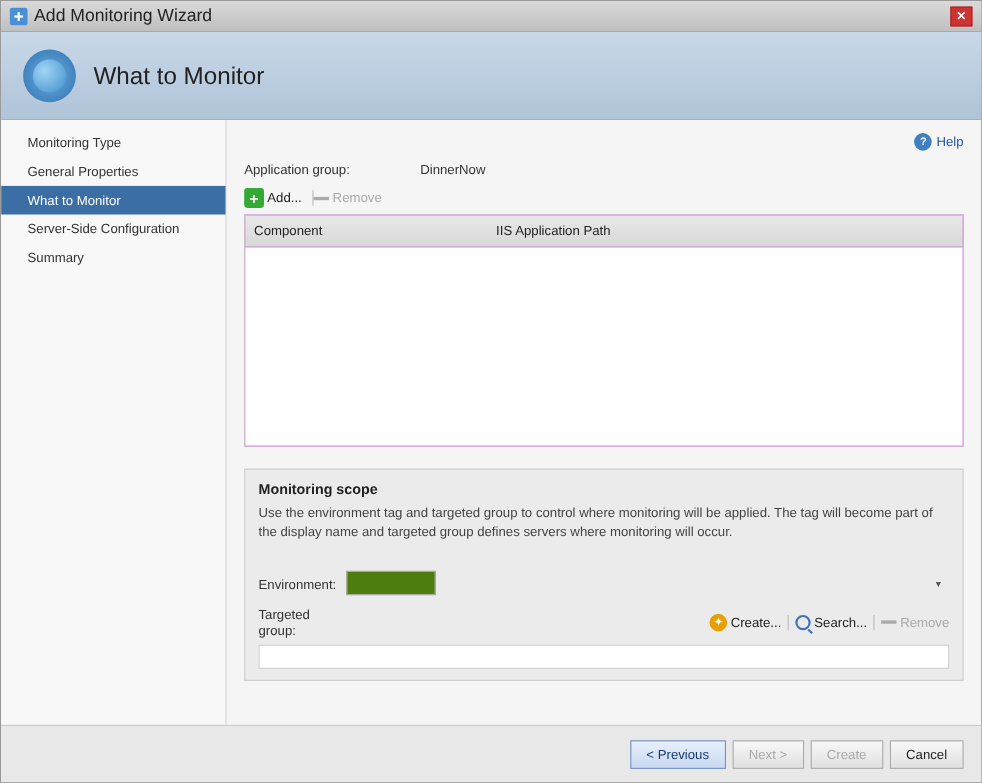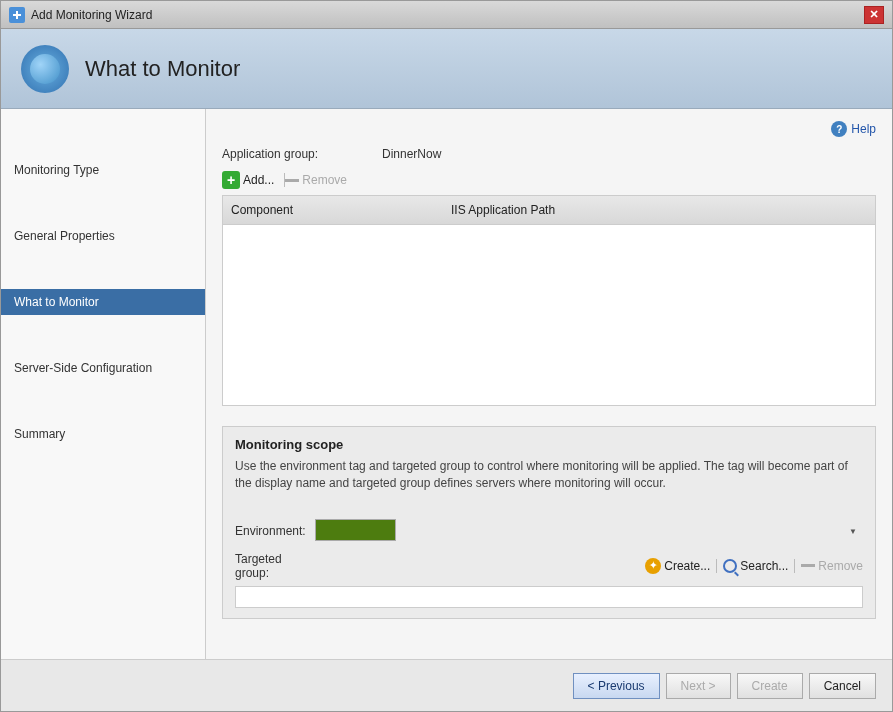--- a/index.html
+++ b/index.html
@@ -36,21 +36,21 @@
       height: 16px;
       margin-right: 6px;
       background: #4a90d9;
       border-radius: 2px;
       display: inline-flex;
       align-items: center;
       justify-content: center;
     }
 
     .title-bar-text {
-      font-size: 12px;
+      font-size: 16px;
       color: #222;
       flex: 1;
     }
 
     .title-bar-close {
       width: 20px;
       height: 18px;
       background: #cc3333;
       color: white;
       font-size: 11px;
@@ -105,25 +105,24 @@
 
     .sidebar {
       width: 205px;
       background: #f8f8f8;
       border-right: 1px solid #ccc;
       padding-top: 8px;
       flex-shrink: 0;
     }
 
     .sidebar-item {
-      padding: 6px 13px;
+      padding: 6px 24px;
       cursor: pointer;
       color: #333;
       font-size: 12px;
-      margin-top: 40px;
     }
 
     .sidebar-item.active {
       background: #3a6ea5;
       color: white;
     }
 
     .main-content {
       flex: 1;
       padding: 12px 16px;

